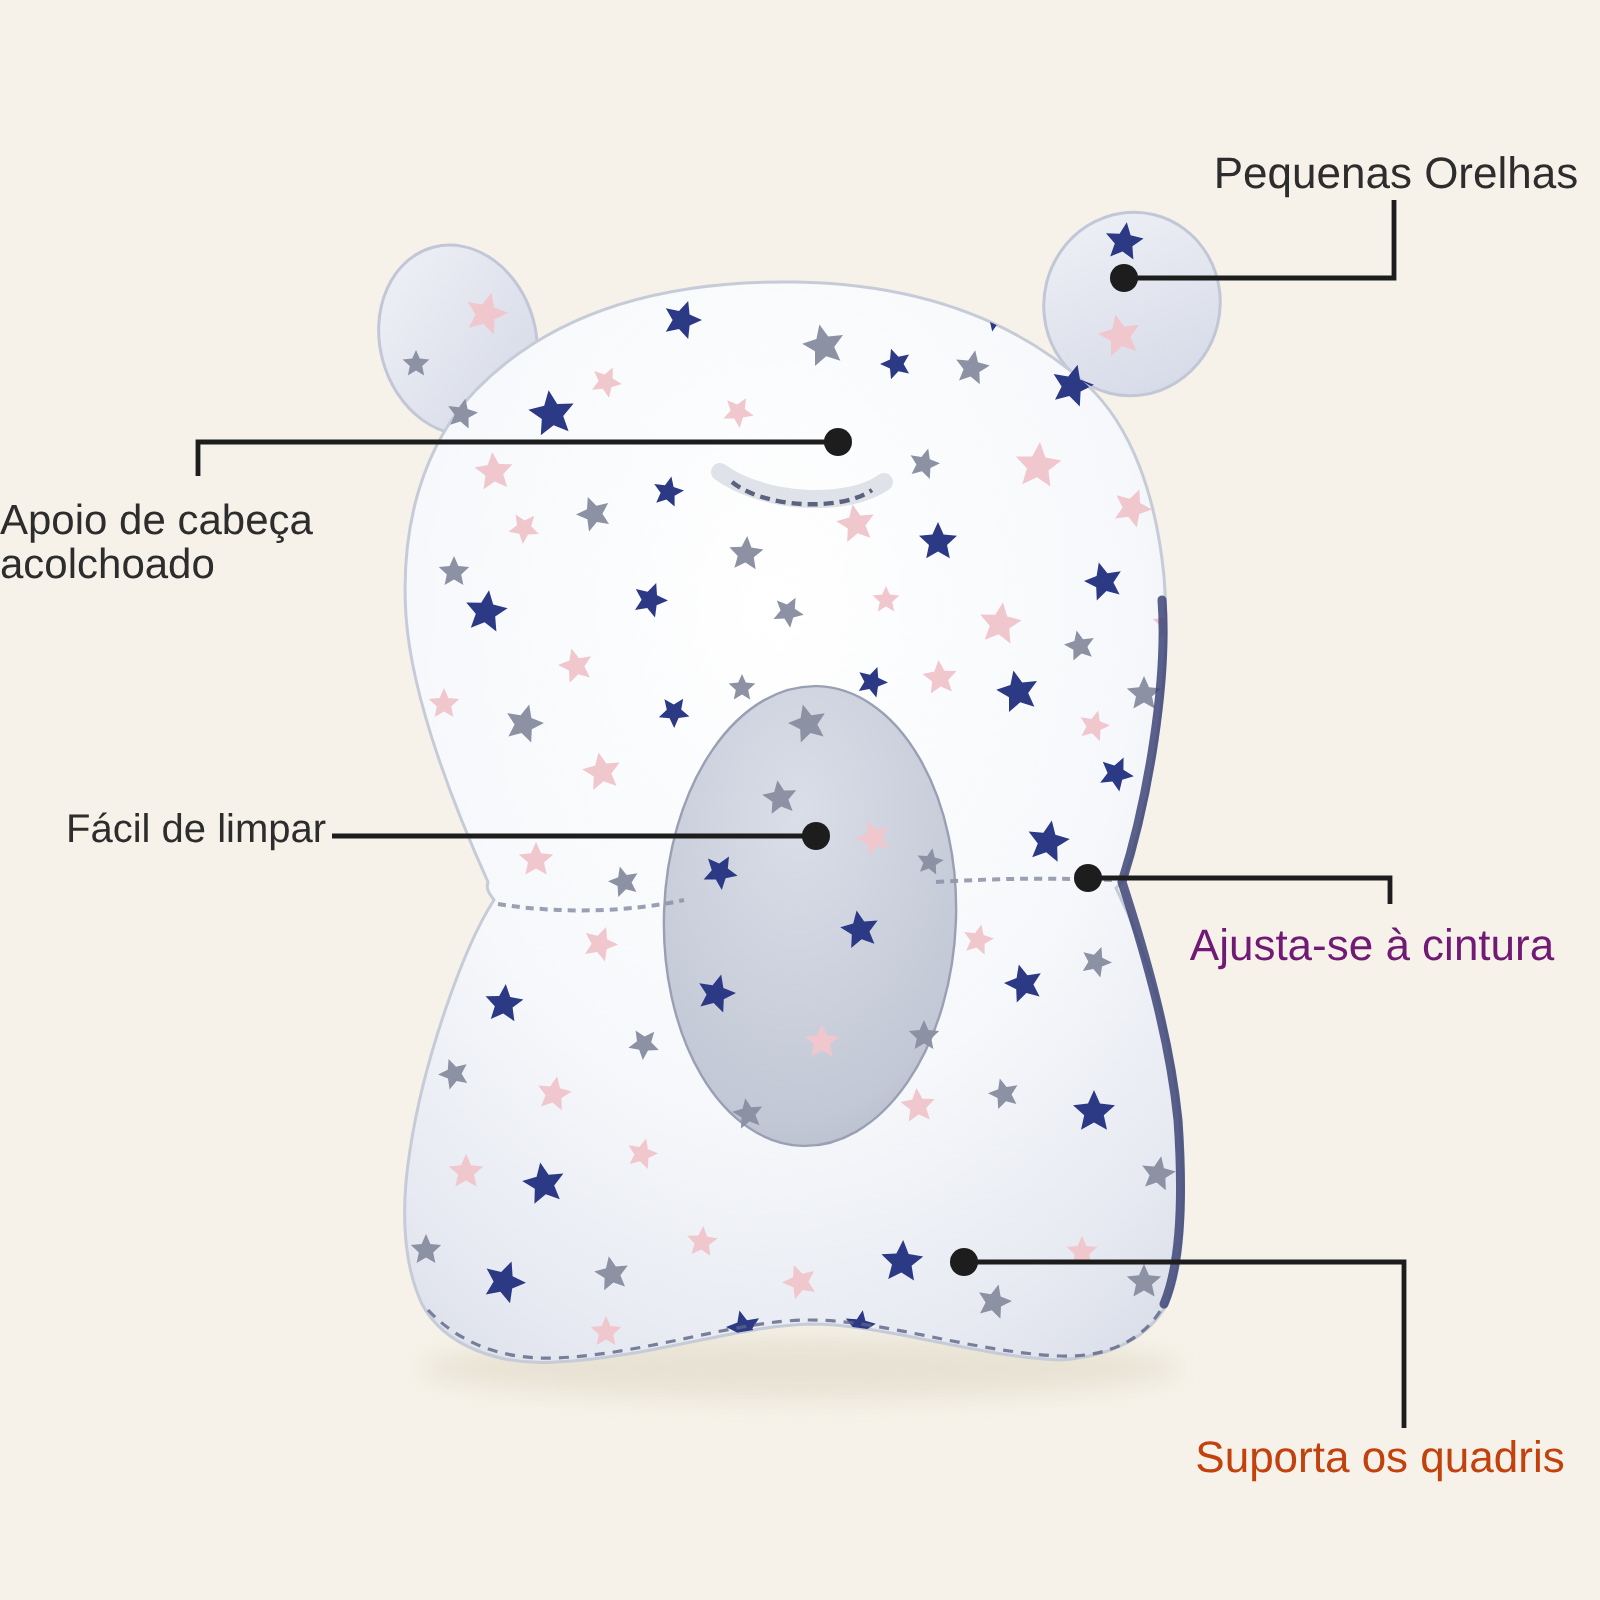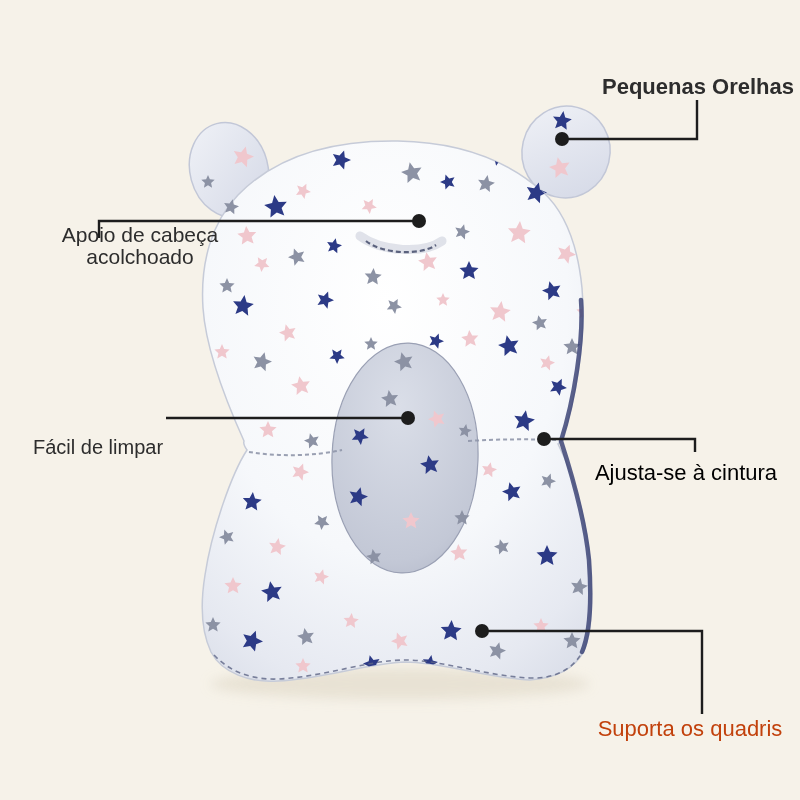--- a/index.html
+++ b/index.html
@@ -1,21 +1,21 @@
 <!DOCTYPE html>
 <html><head>
 <meta charset="utf-8">
 <style>
   html,body{margin:0;padding:0;}
   body{font-family:"Liberation Sans",sans-serif;}
   .stage{position:relative;width:800px;height:800px;background:#f6f2e9;overflow:hidden;}
   .stage svg{position:absolute;left:0;top:0;}
   .lbl{position:absolute;color:#2d2d2d;font-family:"Liberation Sans",sans-serif;white-space:nowrap;}
   #lbl-orelhas{left:598px;top:74px;width:200px;text-align:center;font-size:22px;}
-  #lbl-apoio{left:0px;top:224px;width:208px;text-align:center;font-size:21px;line-height:22px;white-space:normal;margin-left:36px;}
+  #lbl-apoio{left:0px;top:250px;width:208px;text-align:left;font-size:21px;line-height:22px;white-space:normal;}
   #lbl-facil{left:33px;top:404px;font-size:20px;}
   #lbl-ajusta{left:584px;top:460px;width:204px;text-align:center;font-size:22px;}
   #lbl-suporta{left:588px;top:716px;width:204px;text-align:center;font-size:22px;}
 </style>
 </head>
 <body>
 
 <div class="stage" style="background: rgb(246, 242, 233);">
 
   <svg id="scene" width="800" height="800" viewBox="0 0 800 800">
@@ -176,26 +176,26 @@
         <circle cx="419" cy="221" r="7" fill="#1d1d1d"></circle>
         <polyline points="166,418 408,418" fill="none" stroke="#1d1d1d" stroke-width="2.4"></polyline>
         <circle cx="408" cy="418" r="7" fill="#1d1d1d"></circle>
         <polyline points="544,439 695,439 695,452" fill="none" stroke="#1d1d1d" stroke-width="2.4"></polyline>
         <circle cx="544" cy="439" r="7" fill="#1d1d1d"></circle>
         <polyline points="482,631 702,631 702,714" fill="none" stroke="#1d1d1d" stroke-width="2.4"></polyline>
         <circle cx="482" cy="631" r="7" fill="#1d1d1d"></circle>
       </g>
   </svg>
 
-  <div class="lbl" id="lbl-orelhas" style="color: rgb(45, 45, 45); font-weight: bold;">Pequenas Orelhas</div>
+  <div class="lbl" id="lbl-orelhas" style="color: rgb(45, 45, 45);">Pequenas Orelhas</div>
 
   <div class="lbl" id="lbl-apoio" style="color: rgb(45, 45, 45);">
     <span>Apoio de cabeça</span><br>
     <span>acolchoado</span>
   </div>
 
-  <div class="lbl" id="lbl-facil" style="color: rgb(45, 45, 45); margin-top: 32px;">Fácil de limpar</div>
-
-  <div class="lbl" id="lbl-ajusta" style="color: #000000;">Ajusta-se à cintura</div>
+  <div class="lbl" id="lbl-facil" style="color: rgb(45, 45, 45);">Fácil de limpar</div>
+
+  <div class="lbl" id="lbl-ajusta" style="color: #701a75;">Ajusta-se à cintura</div>
 
   <div class="lbl" id="lbl-suporta" style="color: #c2410c;">Suporta os quadris</div>
 
 </div>
 
 </body></html>

